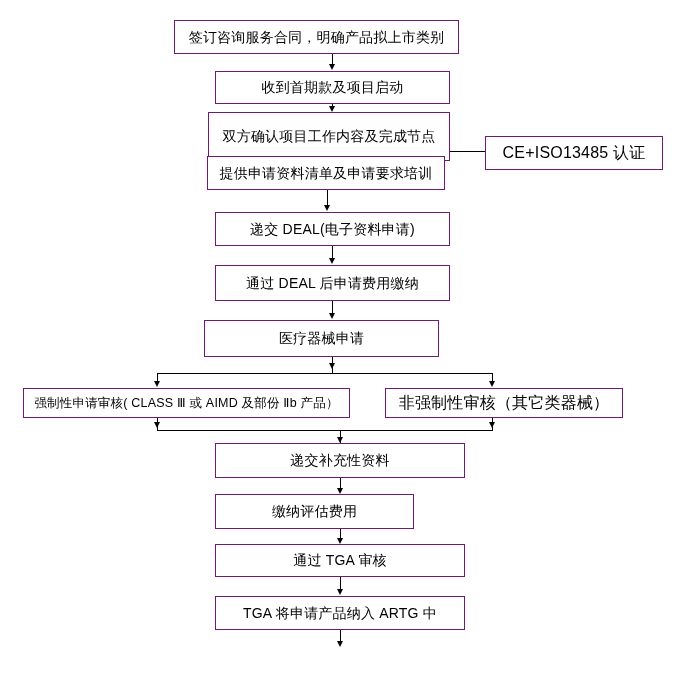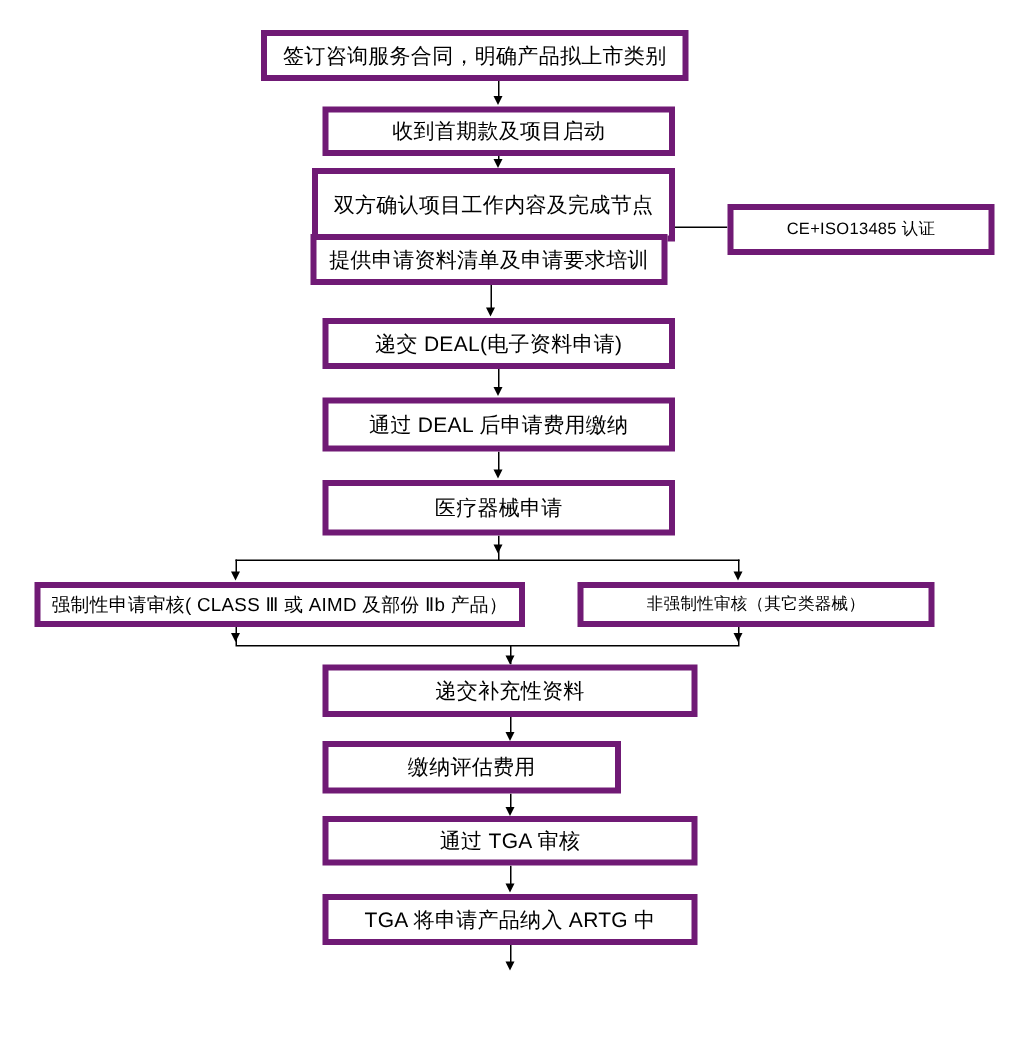--- a/index.html
+++ b/index.html
@@ -10,34 +10,34 @@
   #canvas{
     position:relative;
     width:676px;
     height:691px;
     background:#ffffff;
     overflow:hidden;
   }
   .node{
     position:absolute;
     box-sizing:border-box;
-    border:4px solid #701a75;
+    border:1px solid #701a75;
     background:#ffffff;
     display:flex;
     align-items:center;
     justify-content:center;
     text-align:center;
     color:#000000;
     font-size:14px;
     line-height:1.15;
     white-space:nowrap;
     letter-spacing:0.2px;
     z-index:3;
   }
-  .node.small{font-size:11px;}
+  .node.small{font-size:16px;}
   .node.tiny{font-size:12.5px;align-items:center;}
   
   .vline{
     position:absolute;
     width:1px;
     background:#000000;
     z-index:1;
   }
   .hline{
     position:absolute;
@@ -84,21 +84,21 @@
   </div>
 
   <div class="node" style="left:215px;top:212px;width:235px;height:34px;">
     <span>递交 DEAL(电子资料申请)</span>
   </div>
 
   <div class="node" style="left:215px;top:265px;width:235px;height:36px;">
     <span>通过 DEAL 后申请费用缴纳</span>
   </div>
 
-  <div class="node" style="left:215px;top:320px;width:235px;height:37px;">
+  <div class="node" style="left:204px;top:320px;width:235px;height:37px;">
     <span>医疗器械申请</span>
   </div>
 
   <div class="node tiny" style="left:23px;top:388px;width:327px;height:30px;">
     <span>强制性申请审核( CLASS Ⅲ 或 AIMD 及部份 Ⅱb 产品）</span>
   </div>
 
   <div class="node small" style="left:385px;top:388px;width:238px;height:30px;">
     <span>非强制性审核（其它类器械）</span>
   </div>

